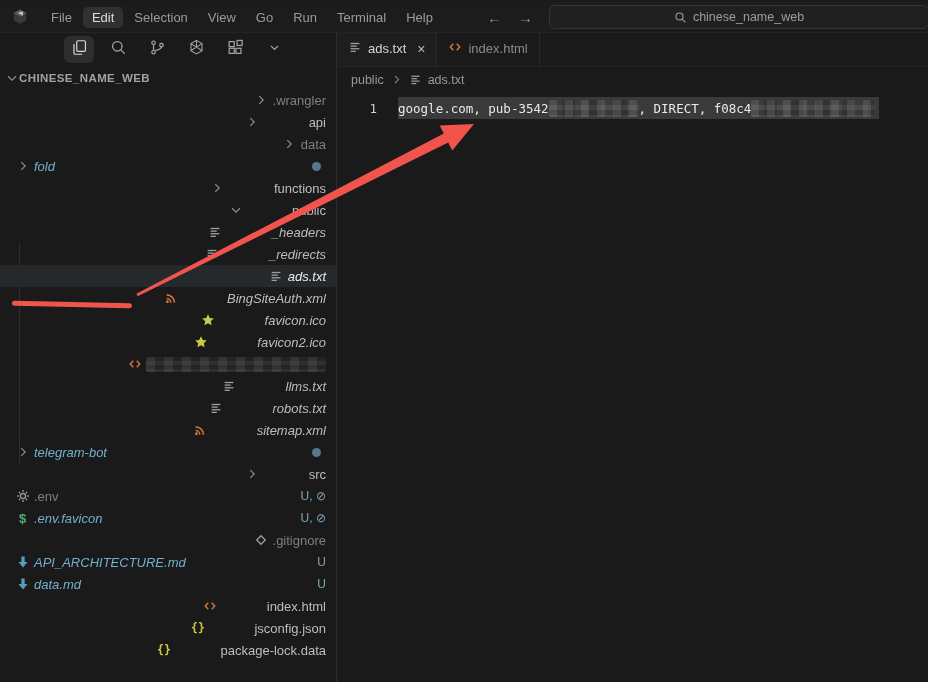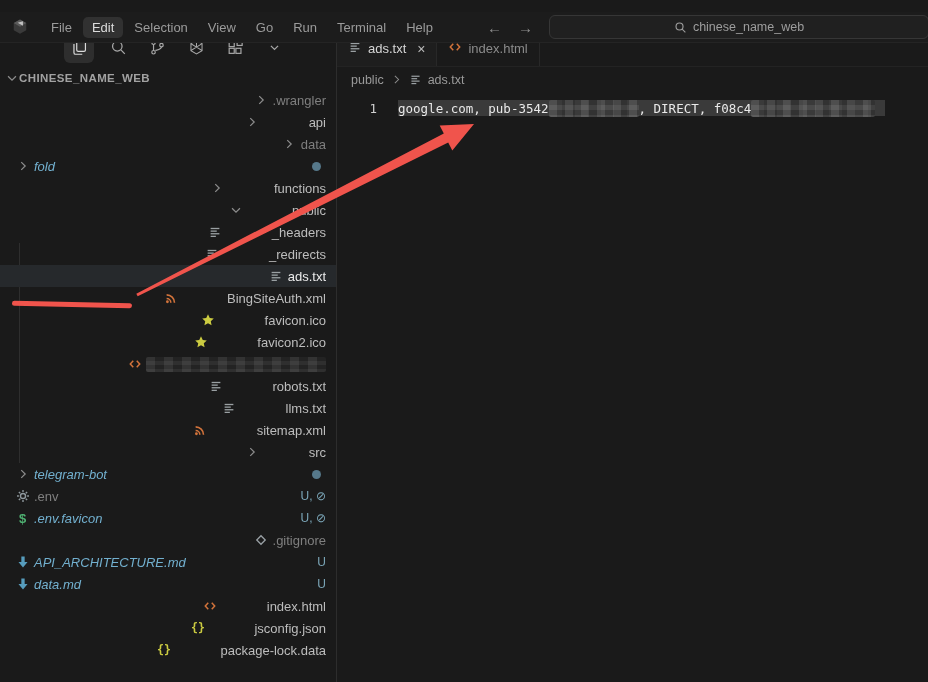--- a/index.html
+++ b/index.html
@@ -1,20 +1,20 @@
 <!DOCTYPE html>
 <html><head>
 <meta charset="utf-8">
 <style>
   html,body{margin:0;padding:0;background:#111;}
   .window{position:relative;width:928px;height:682px;background:#1a1a1a;overflow:hidden;
           font-family:"Liberation Sans",sans-serif;font-size:13px;color:#bdbdbd;}
 
   
-  .titlebar{position:absolute;top:12px;left:0;right:0;height:30px;background:#1c1c1c;
+  .titlebar{position:absolute;top:2px;left:0;right:0;height:30px;background:#1c1c1c;
             border-bottom:1px solid #242424;display:flex;align-items:center;z-index:5;}
   .logo{width:20px;height:20px;margin:0 12px 0 10px;flex:none;display:flex;align-items:center;}
   .menus{display:flex;align-items:center;gap:2px;}
   .menu-item{padding:3px 9px;border-radius:5px;color:#9b9b9b;cursor:default;}
   .menu-item.active{background:#313131;color:#dcdcdc;}
   .nav{position:absolute;left:487px;top:0;height:30px;display:flex;align-items:center;gap:16px;}
   .navarrow{color:#909090;font-size:15px;line-height:1;}
   .searchbox{position:absolute;left:549px;top:3px;width:378px;height:22px;background:#202020;
              border:1px solid #363636;border-radius:6px;display:flex;align-items:center;
              justify-content:center;gap:6px;color:#9d9d9d;font-size:12.5px;}
@@ -28,21 +28,21 @@
            border-radius:6px;color:#a8a8a8;}
   .act-btn.active{background:#2e2e2e;color:#dadada;}
   .act-btn svg{width:19px;height:19px;}
   .root-header{height:22px;display:flex;align-items:center;padding-left:4px;
                font-size:11.5px;font-weight:bold;letter-spacing:.4px;color:#a2a2a2;}
   .root-header .twisty{width:15px;}
   .tree{position:relative;}
   .guide{position:absolute;left:19px;top:154px;height:220px;width:1px;background:#2e2e2e;}
   .row{height:22px;display:flex;align-items:center;padding-right:10px;position:relative;justify-content:flex-end;}
   .row.lvl0{padding-left:14px;}
-  .row.lvl1{padding-left:42px;}
+  .row.lvl1{padding-left:42px;font-style:italic;}
   .row.sel{background:#26292c;}
   .twisty,.ficon{width:17px;height:16px;display:flex;align-items:center;justify-content:center;
                  flex:none;color:#8d8d8d;}
   .twisty svg,.ficon svg{width:14px;height:14px;}
   .lbl{margin-left:3px;white-space:nowrap;}
   .st-default{color:#bdbdbd;margin-left:48px;}
   .st-ignored{color:#7f7f7f;}
   .st-untracked{color:#72b0cf;font-style:italic;}
   .st-selected{color:#ebebeb;}
   .badge{margin-left:auto;color:#7ba6b8;font-size:12px;flex:none;}
@@ -58,22 +58,22 @@
   .tab.active{background:#1e1e1e;color:#d6d6d6;}
   .tab svg{width:14px;height:14px;}
   .tab .close{margin-left:5px;color:#bcbcbc;font-size:14px;line-height:1;}
   .breadcrumb{height:25px;display:flex;align-items:center;gap:6px;padding-left:14px;
               color:#9a9a9a;font-size:12.5px;}
   .breadcrumb svg{width:13px;height:13px;}
   .crumb-sep{color:#8a8a8a;display:flex;align-items:center;}
   .code{padding-top:5px;font-family:"DejaVu Sans Mono",monospace;font-size:12.5px;}
   .code-line{height:22px;display:flex;align-items:center;}
   .ln{width:40px;text-align:right;margin-right:21px;color:#d0d0d0;flex:none;}
-  .code-sel{background:#3a3a3a;color:#e9e9e9;display:flex;align-items:center;height:16px;
-            padding-right:10px;white-space:pre;}
+  .code-sel{background:#3a3a3a;color:#e9e9e9;display:flex;align-items:center;height:22px;
+            padding-right:4px;white-space:pre;}
   .mosaic{display:inline-block;height:17px;border-radius:2px;flex:none;
           background-color:#4a4a4a;
           background-image:linear-gradient(90deg,rgba(255,255,255,.10) 50%,transparent 50%),
                            linear-gradient(rgba(0,0,0,.22) 50%,transparent 50%),
                            linear-gradient(90deg,transparent 50%,rgba(0,0,0,.14) 50%);
           background-size:16px 100%,100% 10px,26px 100%;}
   .mosaic.dark{background-color:#2f2f2f;height:15px;
           background-image:linear-gradient(90deg,rgba(255,255,255,.07) 50%,transparent 50%),
                            linear-gradient(rgba(0,0,0,.25) 50%,transparent 50%);
           background-size:18px 100%,100% 8px;}
@@ -301,63 +301,63 @@
           <span class="ficon">
             <svg viewBox="0 0 16 16">
               <g stroke="#9aa0a3" stroke-width="1.5">
                 <line x1="3" y1="4" x2="13" y2="4"></line>
                 <line x1="3" y1="7" x2="10" y2="7"></line>
                 <line x1="3" y1="10" x2="13" y2="10"></line>
                 <line x1="3" y1="13" x2="9" y2="13"></line>
               </g>
             </svg>
           </span>
+          <span class="lbl st-default">llms.txt</span>
+        </div>
+        <div class="row lvl1">
+          <span class="ficon">
+            <svg viewBox="0 0 16 16">
+              <g stroke="#9aa0a3" stroke-width="1.5">
+                <line x1="3" y1="4" x2="13" y2="4"></line>
+                <line x1="3" y1="7" x2="10" y2="7"></line>
+                <line x1="3" y1="10" x2="13" y2="10"></line>
+                <line x1="3" y1="13" x2="9" y2="13"></line>
+              </g>
+            </svg>
+          </span>
           <span class="lbl st-default">robots.txt</span>
-        </div>
-        <div class="row lvl1">
-          <span class="ficon">
-            <svg viewBox="0 0 16 16">
-              <g stroke="#9aa0a3" stroke-width="1.5">
-                <line x1="3" y1="4" x2="13" y2="4"></line>
-                <line x1="3" y1="7" x2="10" y2="7"></line>
-                <line x1="3" y1="10" x2="13" y2="10"></line>
-                <line x1="3" y1="13" x2="9" y2="13"></line>
-              </g>
-            </svg>
-          </span>
-          <span class="lbl st-default">llms.txt</span>
         </div>
         <div class="row lvl1">
           <span class="ficon">
             <svg viewBox="0 0 16 16">
               <g fill="none" stroke="#d2733b" stroke-width="1.8">
                 <path d="M3 8.6a4.8 4.8 0 0 1 4.8 4.8"></path>
                 <path d="M3 4.4a9 9 0 0 1 9 9"></path>
               </g>
               <circle cx="3.9" cy="12.3" r="1.6" fill="#d2733b"></circle>
             </svg>
           </span>
           <span class="lbl st-default">sitemap.xml</span>
         </div>
         <div class="row lvl0">
           <span class="twisty">
             <svg viewBox="0 0 16 16">
               <path d="M6 3.5L10.5 8 6 12.5" fill="none" stroke="currentColor" stroke-width="1.4"></path>
             </svg>
           </span>
-          <span class="lbl st-default">src</span>
-        </div>
-        <div class="row lvl0">
-          <span class="twisty">
-            <svg viewBox="0 0 16 16">
-              <path d="M6 3.5L10.5 8 6 12.5" fill="none" stroke="currentColor" stroke-width="1.4"></path>
-            </svg>
-          </span>
           <span class="lbl st-untracked">telegram-bot</span>
           <span class="dot"></span>
+        </div>
+        <div class="row lvl0">
+          <span class="twisty">
+            <svg viewBox="0 0 16 16">
+              <path d="M6 3.5L10.5 8 6 12.5" fill="none" stroke="currentColor" stroke-width="1.4"></path>
+            </svg>
+          </span>
+          <span class="lbl st-default">src</span>
         </div>
         <div class="row lvl0">
           <span class="ficon">
             <svg viewBox="0 0 16 16">
               <circle cx="8" cy="8" r="2.9" fill="none" stroke="#8e989d" stroke-width="1.6"></circle>
               <g stroke="#8e989d" stroke-width="1.6">
                 <line x1="8" y1="1.2" x2="8" y2="3.3"></line>
                 <line x1="8" y1="12.7" x2="8" y2="14.8"></line>
                 <line x1="1.2" y1="8" x2="3.3" y2="8"></line>
                 <line x1="12.7" y1="8" x2="14.8" y2="8"></line>

